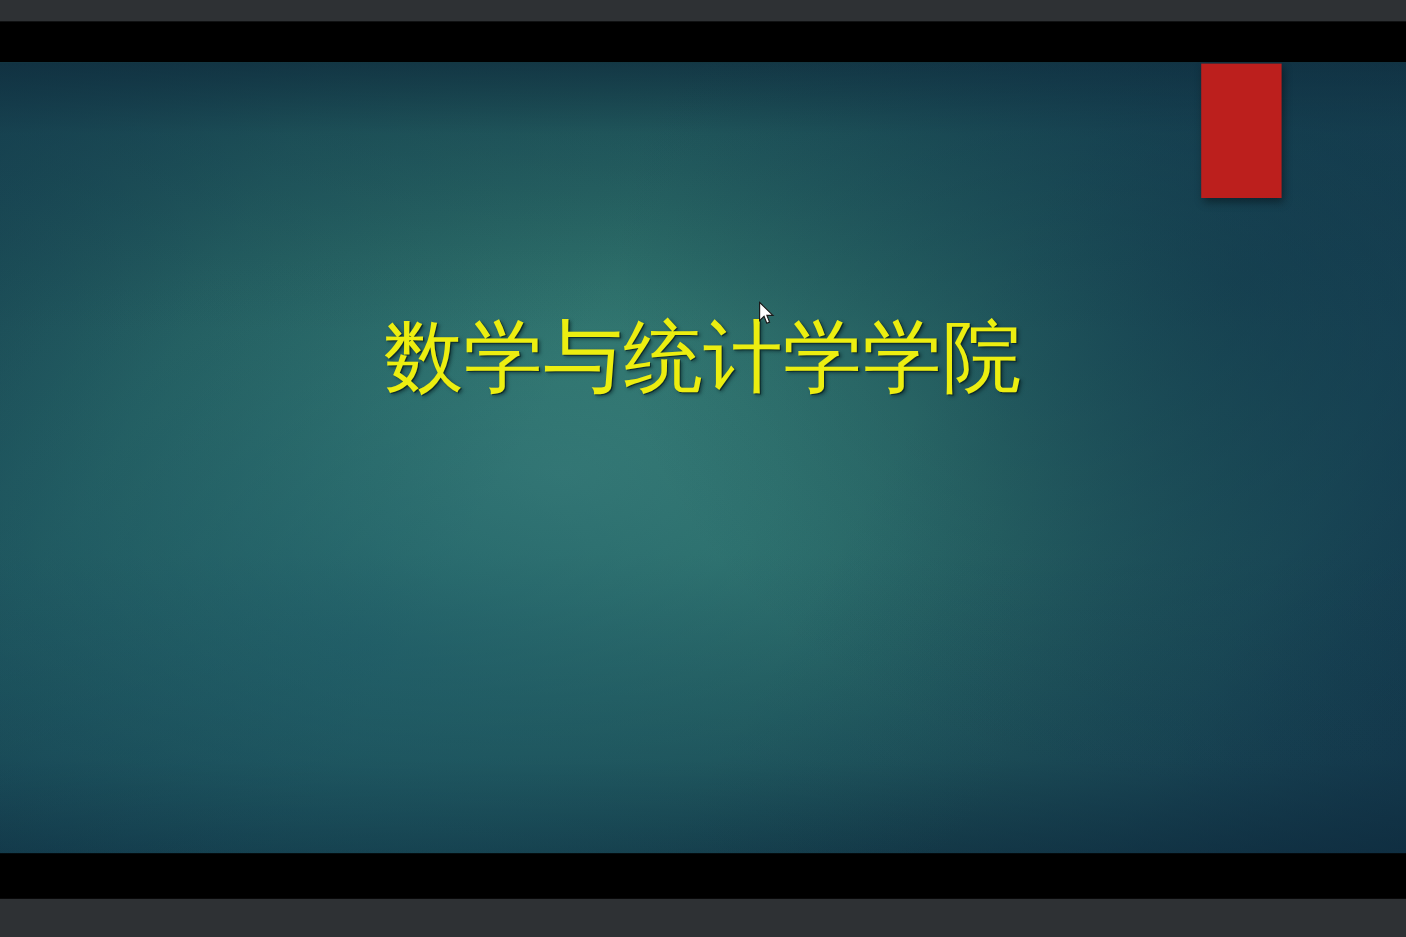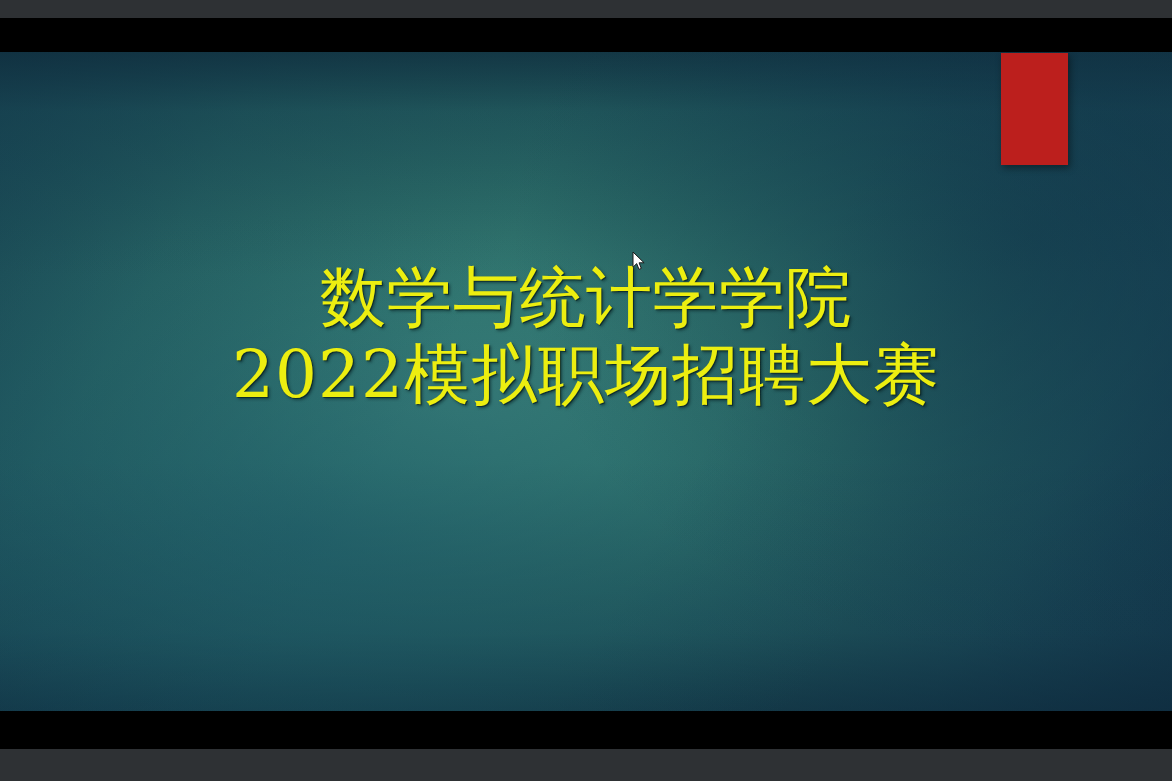--- a/index.html
+++ b/index.html
@@ -181,21 +181,20 @@
     <div class="bg-base"></div>
     <div class="bg-tintA"></div>
     <div class="bg-tintB"></div>
     <div class="bg-tintC"></div>
     <div class="bg-tintD"></div>
 
     <div id="accent-block"></div>
 
     <div id="title-block">
       <span class="title-line" id="title-line-1">数学与统计学学院</span>
-      <span class="title-line" id="title-line-2">2022模拟职场招聘大赛</span>
     </div>
 
     <svg id="cursor" viewBox="0 0 14 20" xmlns="http://www.w3.org/2000/svg">
       <path d="M1 1 L1 16.2 L4.7 12.6 L7.0 18.4 L9.3 17.4 L7.1 11.8 L12.1 11.8 Z" fill="#ffffff" stroke="#1b1b1b" stroke-width="1"></path>
     </svg>
   </div>
 
   <div class="bar-black-bottom"></div>
   <div class="bar-gray-bottom"></div>
 

